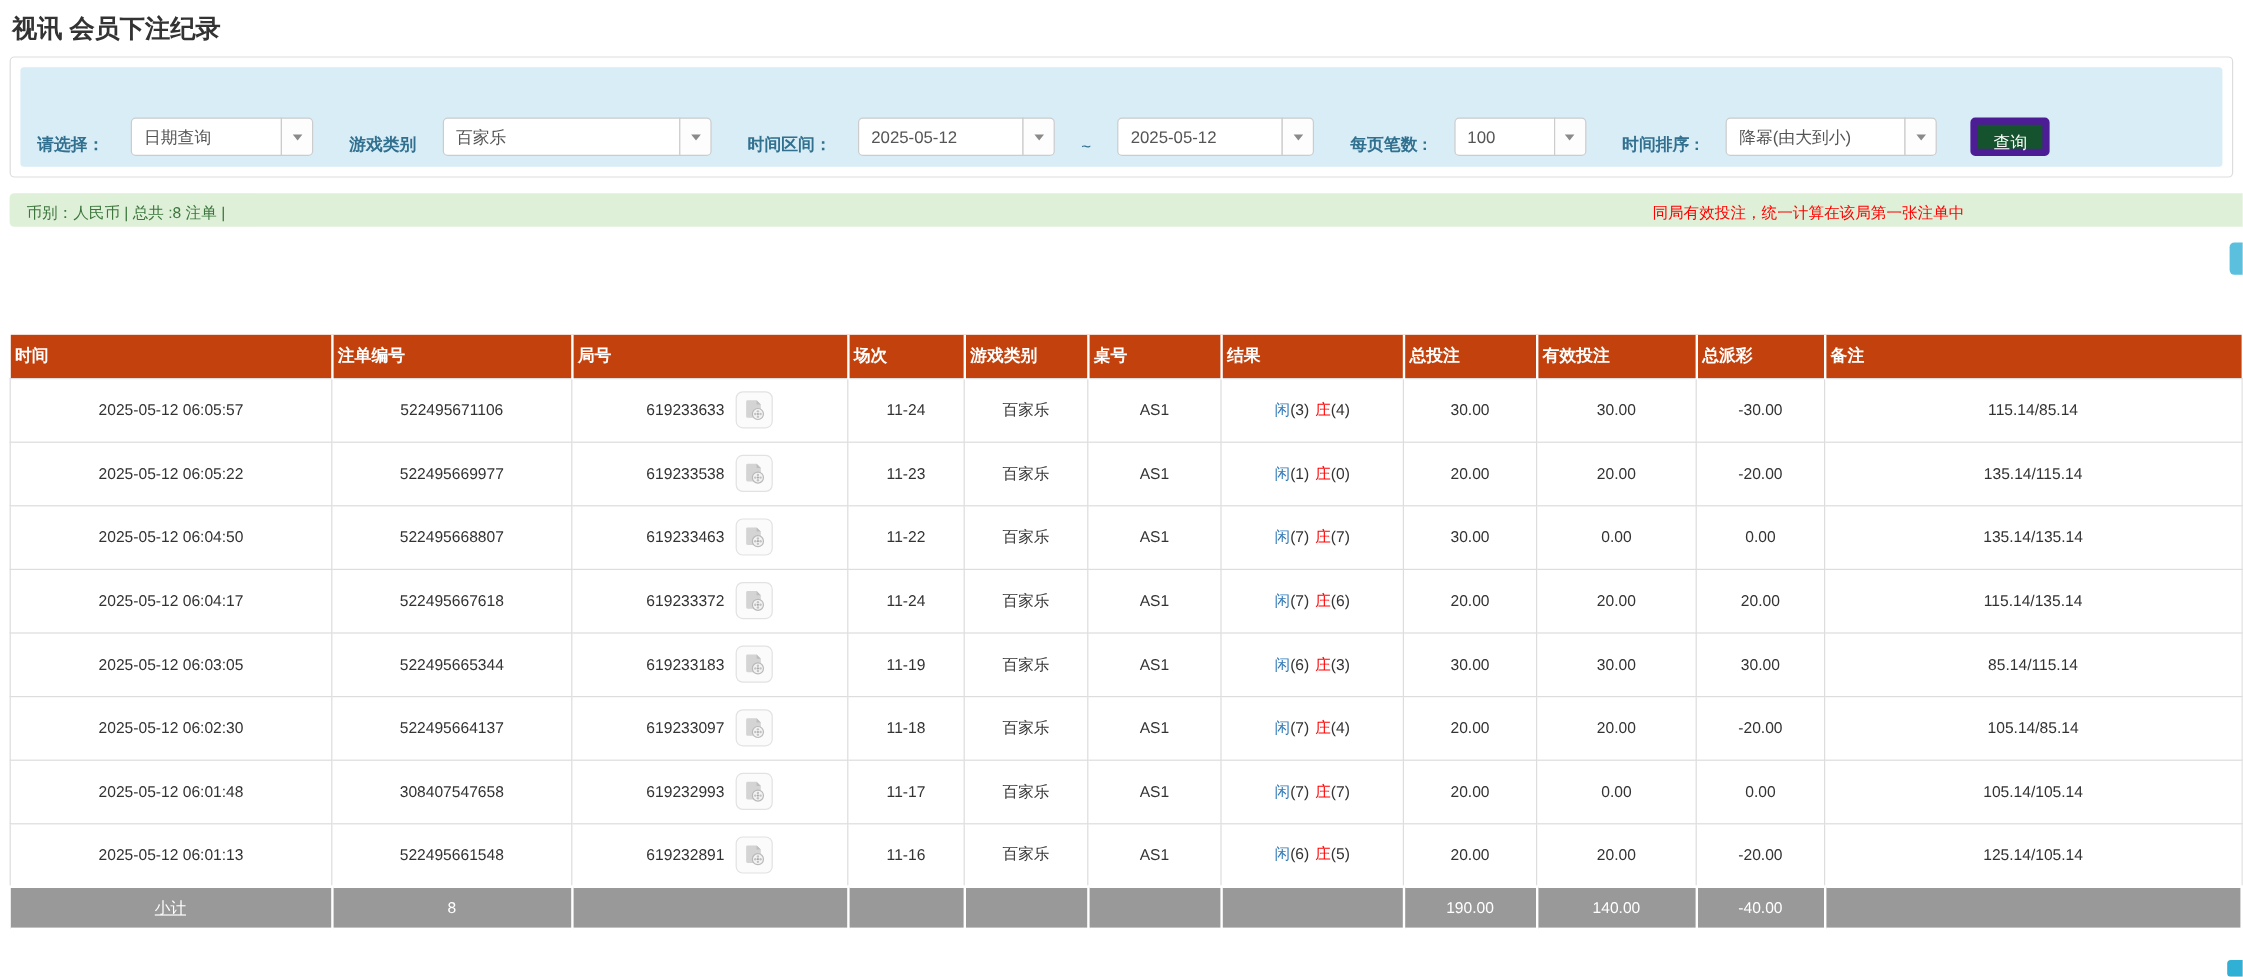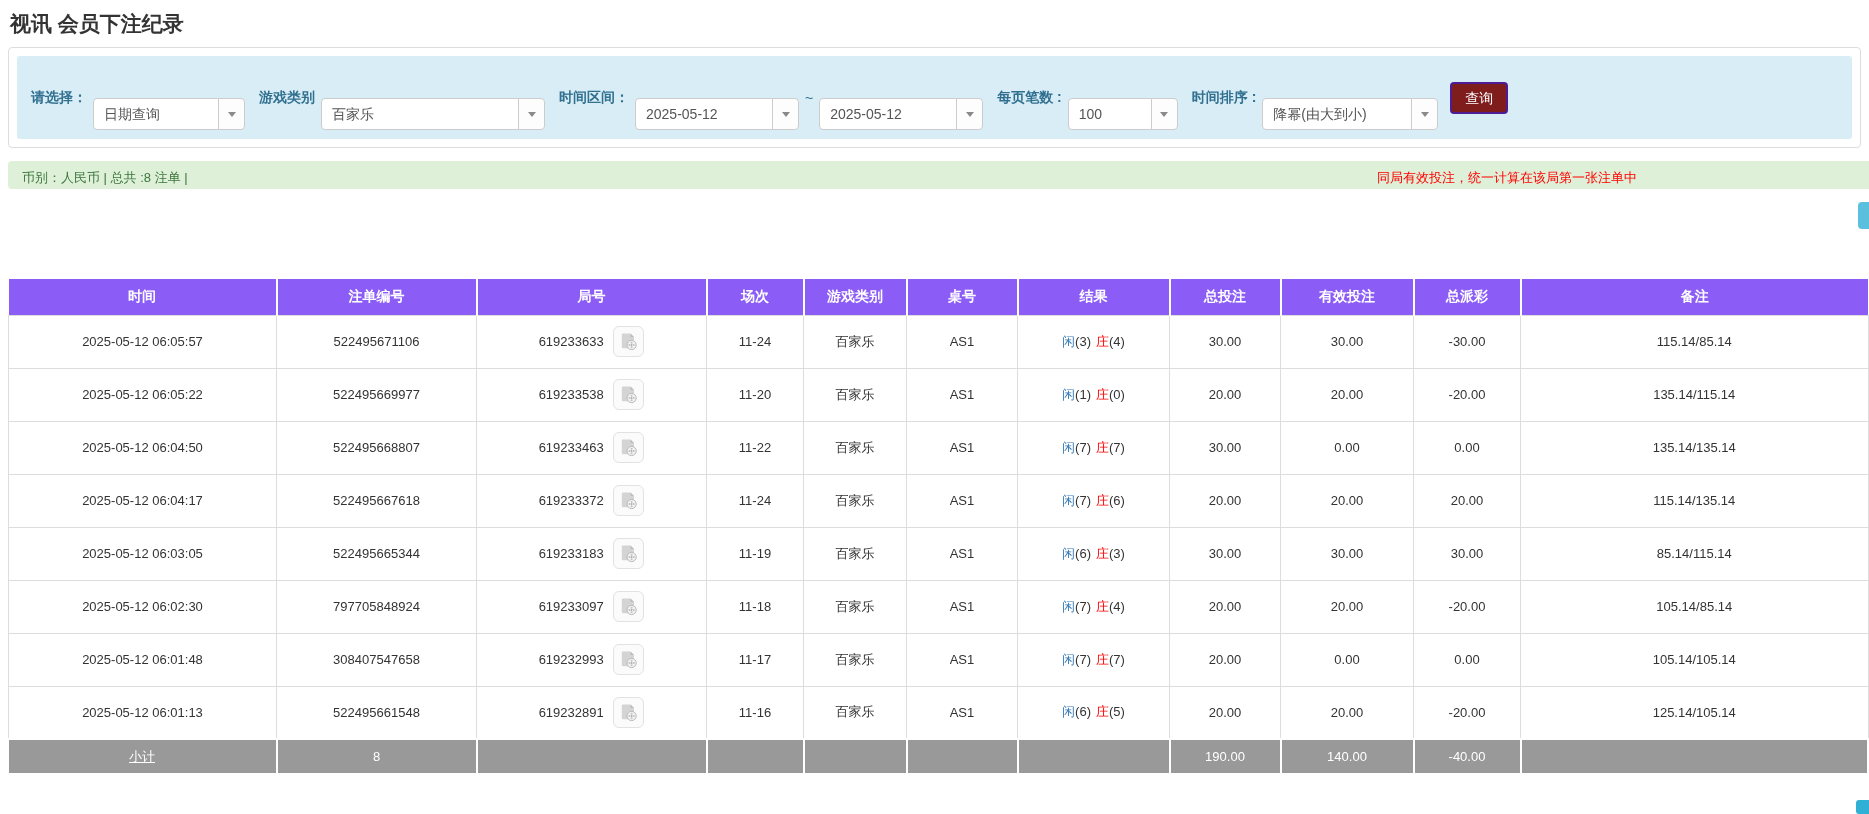--- a/index.html
+++ b/index.html
@@ -5,52 +5,52 @@
   * { box-sizing: border-box; }
   html,body { margin:0; padding:0; }
   body {
     width:1869px; height:814px; overflow:hidden; position:relative;
     background:#fff; font-family:"Liberation Sans", sans-serif; color:#333;
   }
   .page-title { font-size:21px; font-weight:700; color:#333; margin:10px 0 9px 10px; }
 
   
   .filter-panel { margin:0 8px; border:1px solid #ddd; border-radius:4px; background:#fff; padding:8px; }
-  .filter-bar { background:#d9edf7; border-radius:3px; padding:9px 10px; display:flex; align-items:center; white-space:nowrap; }
+  .filter-bar { background:#d9edf7; border-radius:3px; padding:9px 10px; display:flex; align-items:flex-end; white-space:nowrap;gap:16px; }
   .f-label { color:#31708f; font-weight:bold; font-size:14px; margin:0 6px 0 14px; }
   .f-label:first-child { margin-left:4px; }
   .combo { display:inline-flex; height:32px;margin-top:33px; }
   .combo-value {
     background:#fff; border:1px solid #ccc; border-radius:4px 0 0 4px;
     padding:0 10px; line-height:30px; font-size:14px; color:#555; overflow:hidden;
   }
   .combo-caret {
     width:27px; height:32px; margin-left:-1px; border:1px solid #ccc; background:#fdfdfd;
     border-radius:0 4px 4px 0; display:flex; align-items:center; justify-content:center; cursor:pointer;
   }
   .caret-tri { width:0; height:0; border-left:4px solid transparent; border-right:4px solid transparent; border-top:5px solid #8a8a8a; }
   .tilde { color:#31708f; font-size:14px; margin:0 6px; }
   .search-btn {
-    margin-left:12px; background:#7f1d1d; border:2px solid #4c1d95; color:#fff;
+    margin-left:12px; background:#14532d; border:6px solid #4c1d95; color:#fff;
     border-radius:4px; font-size:14px; padding:6px 13px; height:32px; cursor:pointer;
     font-family:"Liberation Sans", sans-serif;
   }
 
   
   .summary-bar {
     margin:13px 0 0 8px; background:#dff0d8; border-radius:4px 0 0 4px;
     padding:8px 14px; font-size:13px; color:#3c763d; position:relative; height:28px; line-height:17px;
   }
   .summary-notice { position:absolute; left:1369px; top:8px; color:#ff0000; white-space:nowrap; font-size:13px; }
 
   
   table.records { border-collapse:collapse; table-layout:fixed; width:1861px; margin:90px 0 0 8px; font-size:13px; }
   .records thead th {
-    background:#8b5cf6; color:#fff; font-weight:bold; font-size:14px; height:36px;
-    border-right:2px solid #fff; text-align:center; padding:0 4px;
+    background:#c2410c; color:#fff; font-weight:bold; font-size:14px; height:36px;
+    border-right:2px solid #fff; text-align:left; padding:0 4px;
   }
   .records thead th:last-child { border-right:0; }
   .records tbody td {
     background:#fff; border:1px solid #ddd; height:53px; text-align:center;
     color:#333; padding:0 4px; vertical-align:middle;
   }
   .records tr.footer-row td {
     background:#999; color:#fff; border:2px solid #fff; height:35px; font-size:13px;
   }
   .records tr.footer-row td:first-child { border-left:0;text-decoration:underline; }
@@ -199,21 +199,21 @@
       <path d="M11.5 1.5 l3.5 3.5 h-3.5 z" fill="#bdbdbd"></path>
       <circle cx="12.6" cy="13" r="4.6" fill="#f3f3f3" stroke="#b9b9b9" stroke-width="1"></circle>
       <circle cx="12.6" cy="10.8" r="1" fill="#c2c2c2"></circle>
       <circle cx="12.6" cy="15.2" r="1" fill="#c2c2c2"></circle>
       <circle cx="10.4" cy="13" r="1" fill="#c2c2c2"></circle>
       <circle cx="14.8" cy="13" r="1" fill="#c2c2c2"></circle>
       <circle cx="12.6" cy="13" r="0.9" fill="#aaa"></circle>
     </svg>
   </button>
 </td>
-        <td>11-20</td>
+        <td>11-23</td>
         <td>百家乐</td>
         <td>AS1</td>
         <td><span class="blue">闲</span><span>(1)</span><span class="result-sep"></span><span class="red">庄</span><span>(0)</span></td>
         <td class="blue cell-total-bet">20.00</td>
         <td>20.00</td>
         <td class="red">-20.00</td>
         <td>135.14/115.14</td>
       </tr>
       <tr>
         <td>2025-05-12 06:04:50</td>
@@ -288,21 +288,21 @@
         <td>百家乐</td>
         <td>AS1</td>
         <td><span class="blue">闲</span><span>(6)</span><span class="result-sep"></span><span class="red">庄</span><span>(3)</span></td>
         <td class="blue cell-total-bet">30.00</td>
         <td>30.00</td>
         <td>30.00</td>
         <td>85.14/115.14</td>
       </tr>
       <tr>
         <td>2025-05-12 06:02:30</td>
-        <td>797705848924</td>
+        <td>522495664137</td>
         <td><span class="round-num">619233097</span>
   <button class="video-btn">
     <svg width="19" height="19" viewBox="0 0 19 19">
       <path d="M4 1.5 h7.5 l3.5 3.5 V15 a1.2 1.2 0 0 1 -1.2 1.2 H4 a1.2 1.2 0 0 1 -1.2 -1.2 V2.7 a1.2 1.2 0 0 1 1.2 -1.2 z" fill="#d4d4d4"></path>
       <path d="M11.5 1.5 l3.5 3.5 h-3.5 z" fill="#bdbdbd"></path>
       <circle cx="12.6" cy="13" r="4.6" fill="#f3f3f3" stroke="#b9b9b9" stroke-width="1"></circle>
       <circle cx="12.6" cy="10.8" r="1" fill="#c2c2c2"></circle>
       <circle cx="12.6" cy="15.2" r="1" fill="#c2c2c2"></circle>
       <circle cx="10.4" cy="13" r="1" fill="#c2c2c2"></circle>
       <circle cx="14.8" cy="13" r="1" fill="#c2c2c2"></circle>

